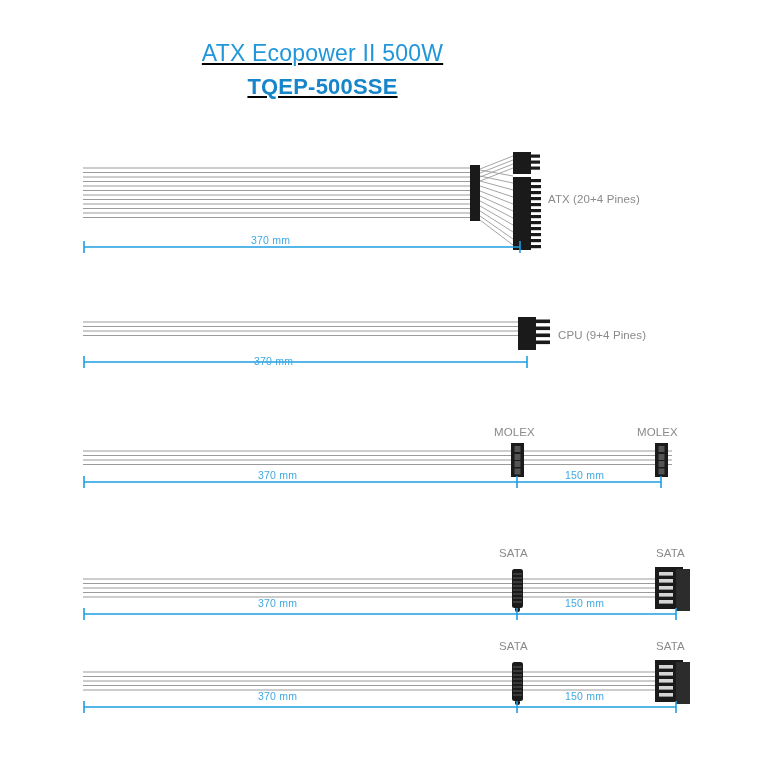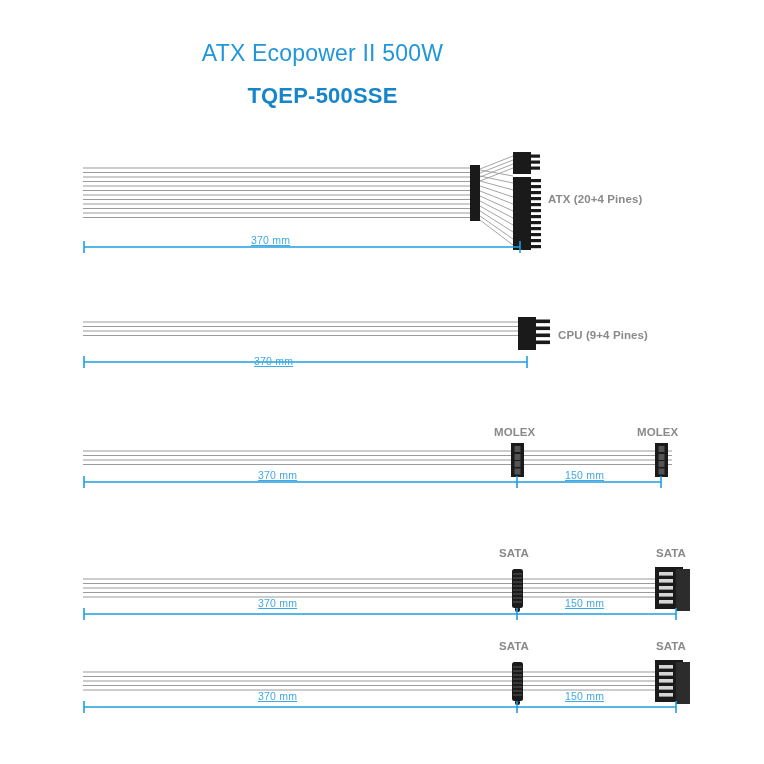--- a/index.html
+++ b/index.html
@@ -19,52 +19,52 @@
     left: 0; top: 0;
     width: 764px;
     height: 764px;
   }
   .title-block {
     position: absolute;
     left: 0;
     top: 38px;
     width: 645px;
     text-align: center;
+    text-decoration: underline;
   }
   .title-main {
     font-size: 23px;
     color: #2196d9;
     letter-spacing: .2px;
     line-height: 30px;
     font-weight: 400;
   }
   .title-model {
     font-size: 22px;
     color: #1685c9;
     font-weight: bold;
     line-height: 30px;
     letter-spacing: .2px;
-    margin-top: 13px;
+    margin-top: 4px;
   }
   svg { display:block; }
   .conn-label {
     position: absolute;
     font-size: 11.5px;
-    font-weight: bold;
+    font-weight: normal;
     color: #8a8a8a;
     white-space: nowrap;
     letter-spacing: .1px;
   }
   .dim-label {
     position: absolute;
     font-size: 10.5px;
     color: #41a9e3;
     white-space: nowrap;
     letter-spacing: .2px;
-    text-decoration: underline;
   }
 </style>
 </head>
 <body>
 
 <div id="stage">
 
   <div class="title-block">
     <div class="title-main">ATX Ecopower II 500W</div>
     <div class="title-model">TQEP-500SSE</div>

